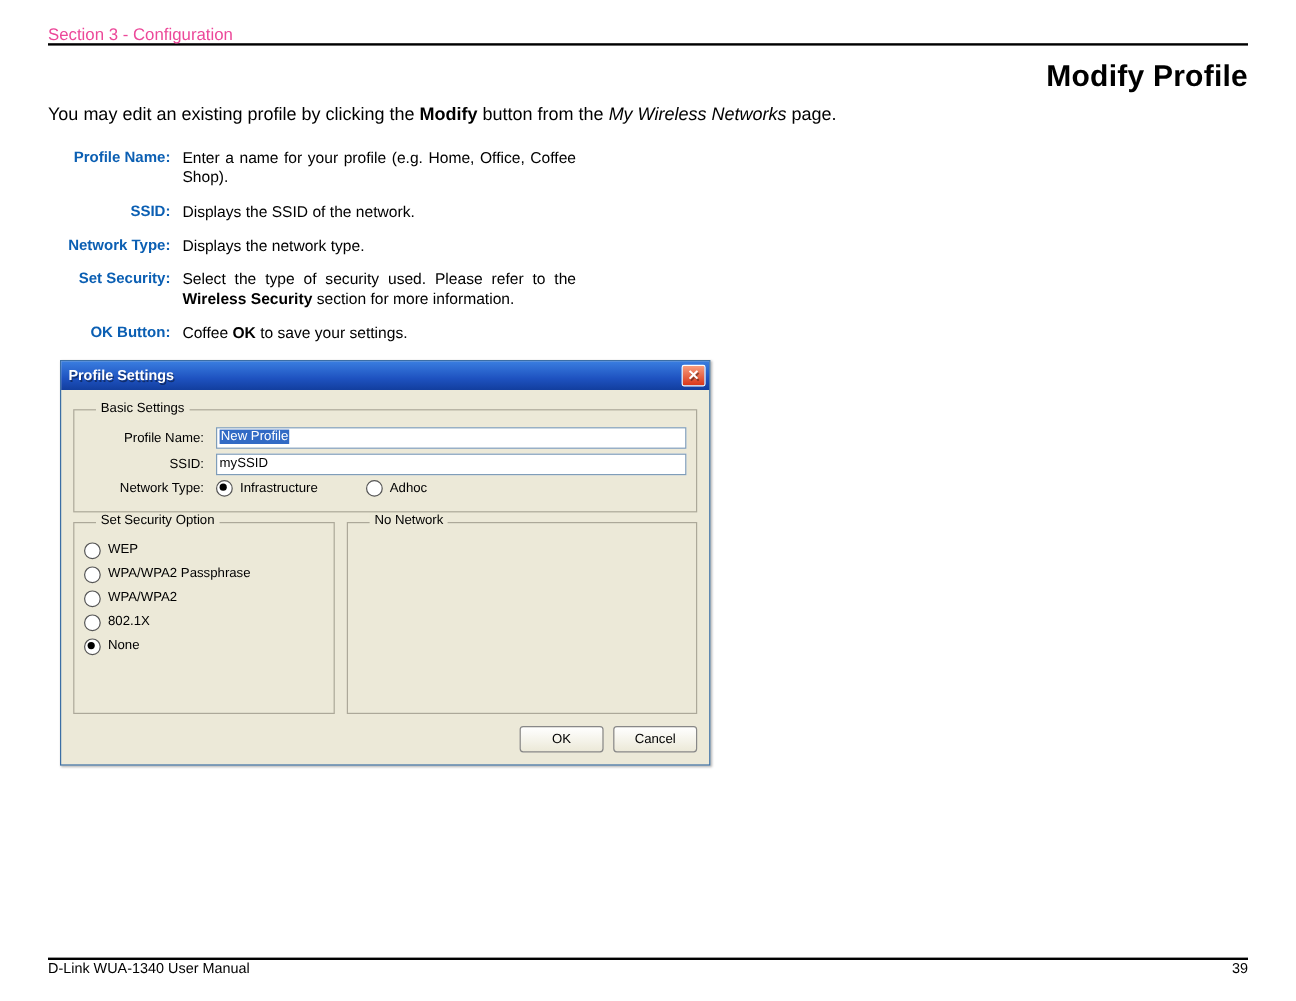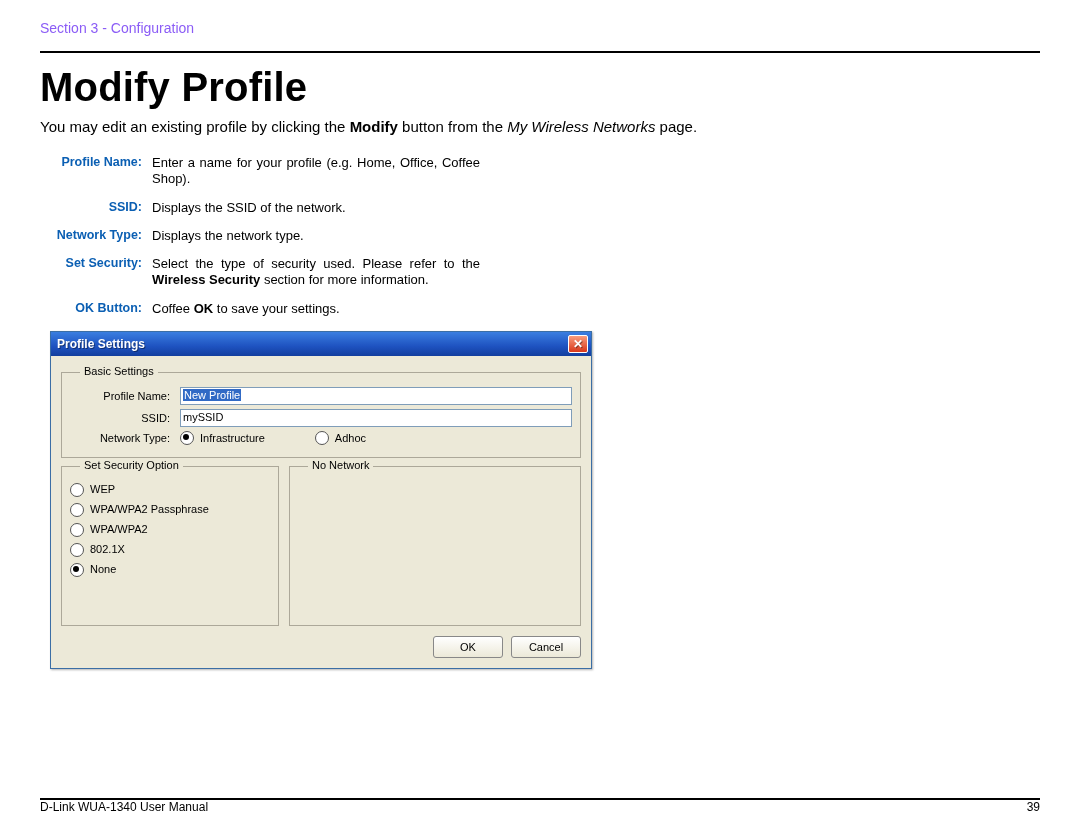--- a/index.html
+++ b/index.html
@@ -13,28 +13,28 @@
     box-sizing: border-box;
   }
   .page {
     padding: 20px 40px 20px 40px;
     box-sizing: border-box;
     height: 100%;
     position: relative;
   }
   .header-line {
     font-size: 14px;
-    color: #8b5cf6;
-    padding-bottom: 15px;
+    color: #ec4899;
+    padding-bottom: 0;
     border-bottom: 2px solid #000;
   }
   .title {
     font-weight: 700;
-    font-size: 40px;
-    text-align: left;
+    font-size: 25px;
+    text-align: right;
     margin: 12px 0 8px 0;
     font-family: "Arial Narrow", Arial, sans-serif;
     letter-spacing: 0.2px;
   }
   .intro {
     font-size: 15px;
     margin: 6px 0 20px 0;
   }
   .content-row {
     display: flex;
@@ -262,21 +262,21 @@
           <div class="form-row">
             <div class="form-label">Profile Name:</div>
             <div class="text-input"><span class="sel">New Profile</span></div>
           </div>
           <div class="form-row">
             <div class="form-label">SSID:</div>
             <div class="text-input">mySSID</div>
           </div>
           <div class="form-row">
             <div class="form-label">Network Type:</div>
-            <div style="display:flex;gap:50px;">
+            <div style="display:flex;gap:40px;">
               <div class="radio-row">
                 <span class="radio checked"></span>
                 <span>Infrastructure</span>
               </div>
               <div class="radio-row">
                 <span class="radio"></span>
                 <span>Adhoc</span>
               </div>
             </div>
           </div>

